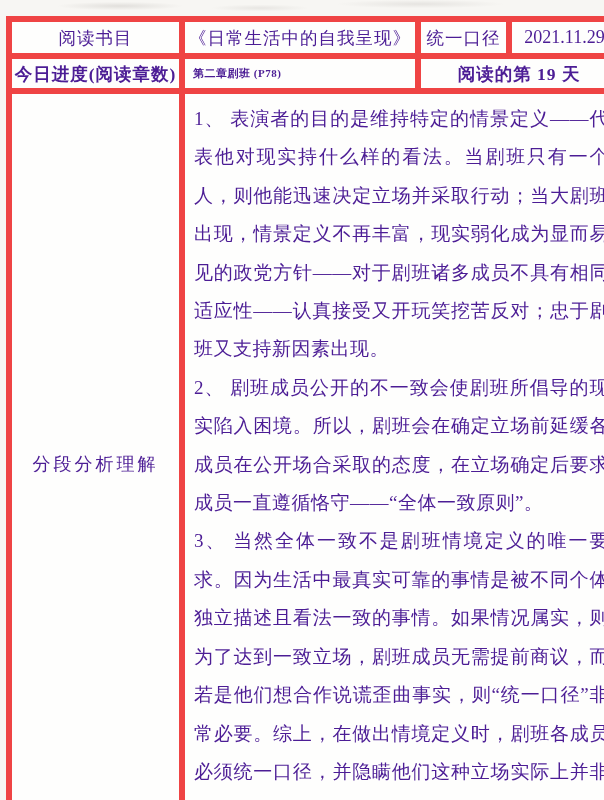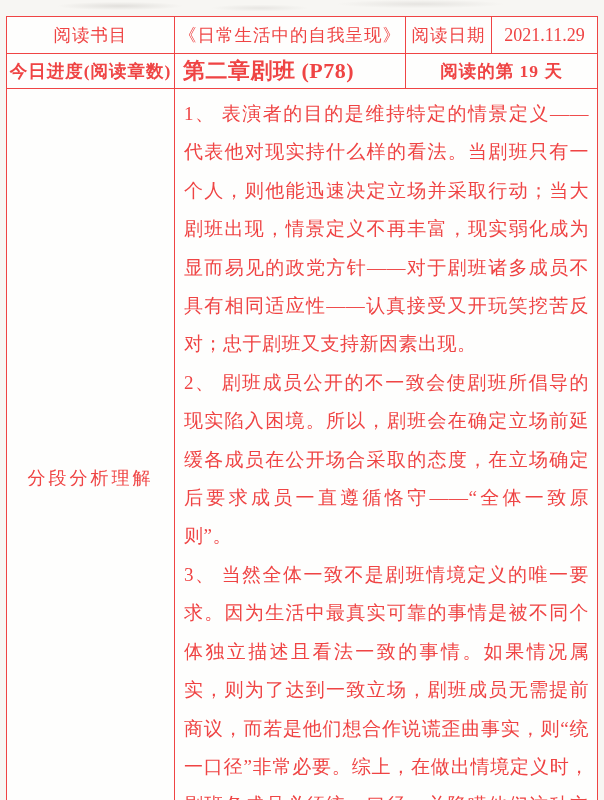--- a/index.html
+++ b/index.html
@@ -28,32 +28,32 @@
     position: absolute;
     left: 6px;
     top: 16px;
     width: 587px;
     height: 767px;
     border-collapse: collapse;
     background: #fefefd;
     table-layout: fixed;
   }
   table.log td {
-    border: 1px solid #ef4444;
+    border: 6px solid #ef4444;
     padding: 0;
-    color: #ef4444;
+    color: #4c1d95;
   }
   .hdr {
     font-size: 17.5px;
     text-align: center;
     vertical-align: middle;
     letter-spacing: 1px;
   }
   .hdr-left {
-    font-size: 22px;
+    font-size: 11px;
     text-align: left;
     vertical-align: middle;
     padding-left: 8px !important;
     letter-spacing: 0.5px;
   }
   td.c1 { width: 167px; }
   td.c2 { width: 230px; }
   td.c3 { width: 85px;  }
   td.c4 { width: 105px; }
   tr.r1 { height: 37px; }
@@ -86,21 +86,21 @@
 </head>
 <body>
 
 <div class="scan-artifacts"></div>
 
 <table class="log">
   <tbody>
       <tr class="r1">
     <td class="c1 hdr">阅读书目</td>
     <td class="c2 hdr">《日常生活中的自我呈现》</td>
-    <td class="c3 hdr">阅读日期</td>
+    <td class="c3 hdr">统一口径</td>
     <td class="c4 hdr date-val">2021.11.29</td>
   </tr>
   <tr class="r2">
     <td class="c1 hdr">今日进度(阅读章数)</td>
     <td class="c2 hdr-left">第二章剧班 (P78)</td>
     <td class="hdr" colspan="2">阅读的第 19 天</td>
   </tr>
   <tr>
     <td class="c1 analysis-label">分段分析理解</td>
     <td class="analysis-cell" colspan="3">

